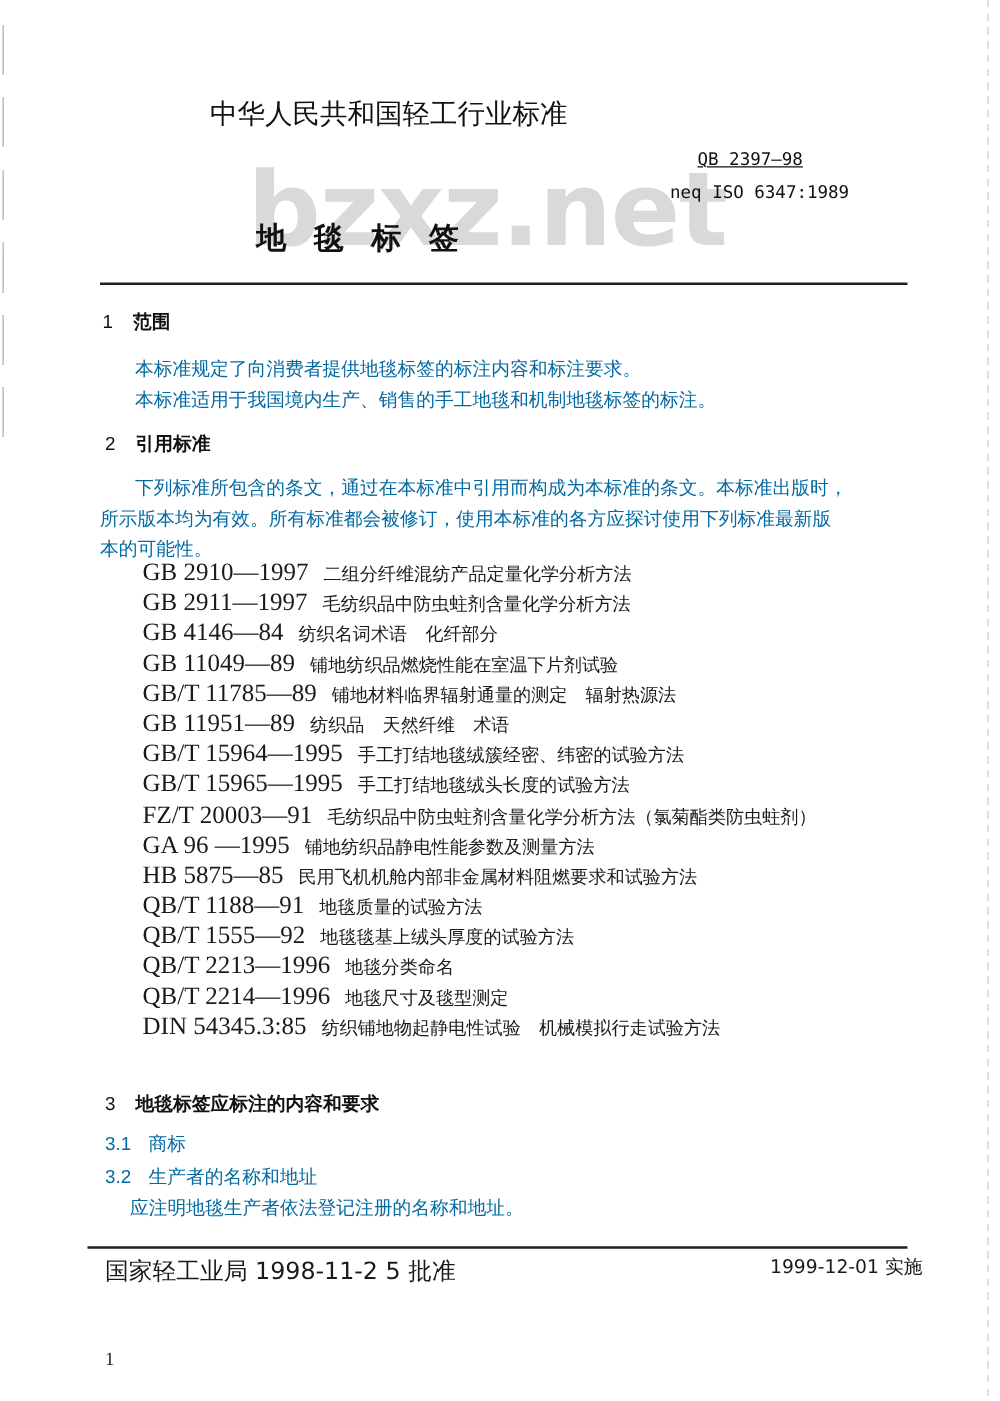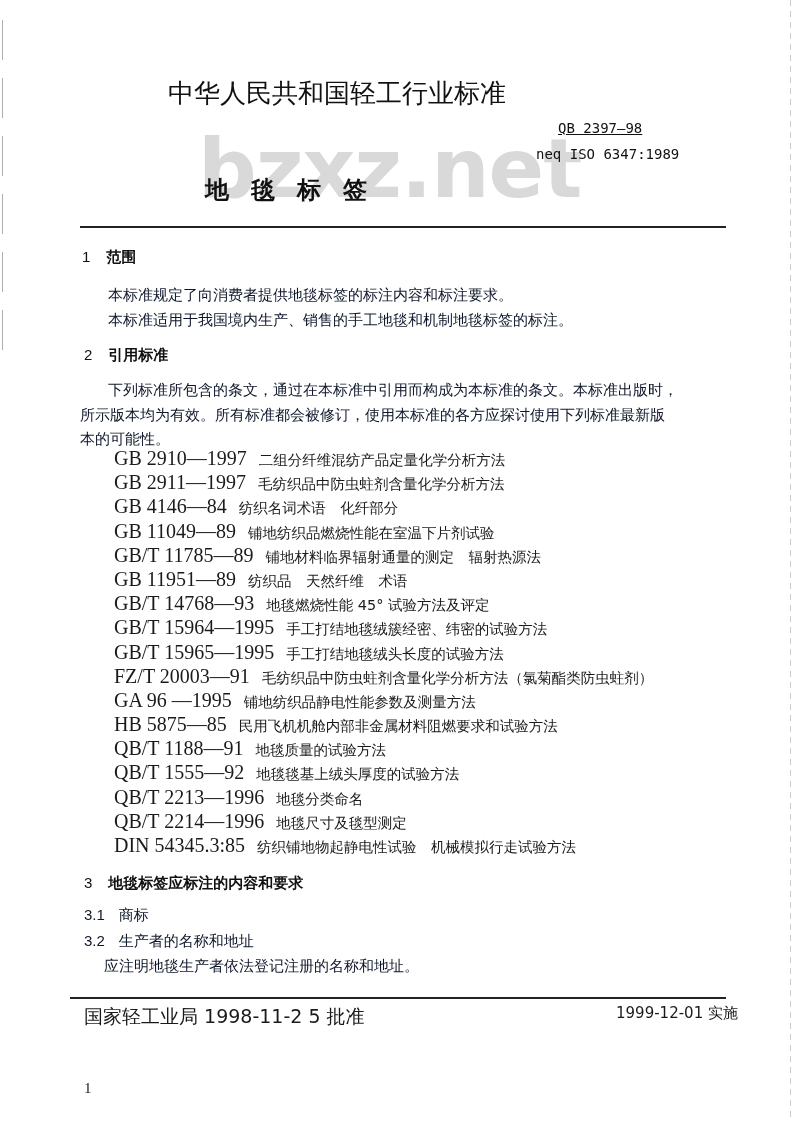--- a/index.html
+++ b/index.html
@@ -46,21 +46,21 @@
       letter-spacing: -1px;
       color: #d9d9d9;
       line-height: 1;
       z-index: 0;
       user-select: none;
     }
     .abs { position: absolute; z-index: 1; white-space: nowrap; }
 
     .header-org {
       left: 168px; top: 76px;
-      font-size: 26px;
+      font-size: 22px;
       letter-spacing: 0px;
       font-weight: normal;
       color: #111;
     }
     .std-code {
       left: 558px; top: 120px;
       font-family: "DejaVu Sans Mono", "Liberation Mono", monospace;
       font-size: 14px;
       color: #111;
       text-decoration: underline;
@@ -93,21 +93,21 @@
       color: #111;
     }
     .sec-num {
       display: inline-block;
       font-family: "Liberation Sans", sans-serif;
       font-weight: normal;
       margin-right: 16px;
     }
     .para {
       font-size: 15px;
-      color: #0f172a;
+      color: #0369a1;
     }
     .ref-list {
       position: absolute;
       left: 114px;
       top: 446px;
       z-index: 1;
     }
     .ref-item {
       height: 24.2px;
       line-height: 24.2px;
@@ -166,21 +166,20 @@
   <div class="abs para" style="left:80px; top:406px;">所示版本均为有效。所有标准都会被修订，使用本标准的各方应探讨使用下列标准最新版</div>
   <div class="abs para" style="left:80px; top:430px;">本的可能性。</div>
 
   <div class="ref-list">
     <div class="ref-item"><span class="ref-code">GB 2910—1997</span><span class="ref-title">二组分纤维混纺产品定量化学分析方法</span></div>
     <div class="ref-item"><span class="ref-code">GB 2911—1997</span><span class="ref-title">毛纺织品中防虫蛀剂含量化学分析方法</span></div>
     <div class="ref-item"><span class="ref-code">GB 4146—84</span><span class="ref-title">纺织名词术语　化纤部分</span></div>
     <div class="ref-item"><span class="ref-code">GB 11049—89</span><span class="ref-title">铺地纺织品燃烧性能在室温下片剂试验</span></div>
     <div class="ref-item"><span class="ref-code">GB/T 11785—89</span><span class="ref-title">铺地材料临界辐射通量的测定　辐射热源法</span></div>
     <div class="ref-item"><span class="ref-code">GB 11951—89</span><span class="ref-title">纺织品　天然纤维　术语</span></div>
-    <div class="ref-item"><span class="ref-code">GB/T 14768—93</span><span class="ref-title">地毯燃烧性能 45° 试验方法及评定</span></div>
     <div class="ref-item"><span class="ref-code">GB/T 15964—1995</span><span class="ref-title">手工打结地毯绒簇经密、纬密的试验方法</span></div>
     <div class="ref-item"><span class="ref-code">GB/T 15965—1995</span><span class="ref-title">手工打结地毯绒头长度的试验方法</span></div>
     <div class="ref-item"><span class="ref-code">FZ/T 20003—91</span><span class="ref-title">毛纺织品中防虫蛀剂含量化学分析方法（氯菊酯类防虫蛀剂）</span></div>
     <div class="ref-item"><span class="ref-code">GA 96 —1995</span><span class="ref-title">铺地纺织品静电性能参数及测量方法</span></div>
     <div class="ref-item"><span class="ref-code">HB 5875—85</span><span class="ref-title">民用飞机机舱内部非金属材料阻燃要求和试验方法</span></div>
     <div class="ref-item"><span class="ref-code">QB/T 1188—91</span><span class="ref-title">地毯质量的试验方法</span></div>
     <div class="ref-item"><span class="ref-code">QB/T 1555—92</span><span class="ref-title">地毯毯基上绒头厚度的试验方法</span></div>
     <div class="ref-item"><span class="ref-code">QB/T 2213—1996</span><span class="ref-title">地毯分类命名</span></div>
     <div class="ref-item"><span class="ref-code">QB/T 2214—1996</span><span class="ref-title">地毯尺寸及毯型测定</span></div>
     <div class="ref-item"><span class="ref-code">DIN 54345.3:85</span><span class="ref-title">纺织铺地物起静电性试验　机械模拟行走试验方法</span></div>

